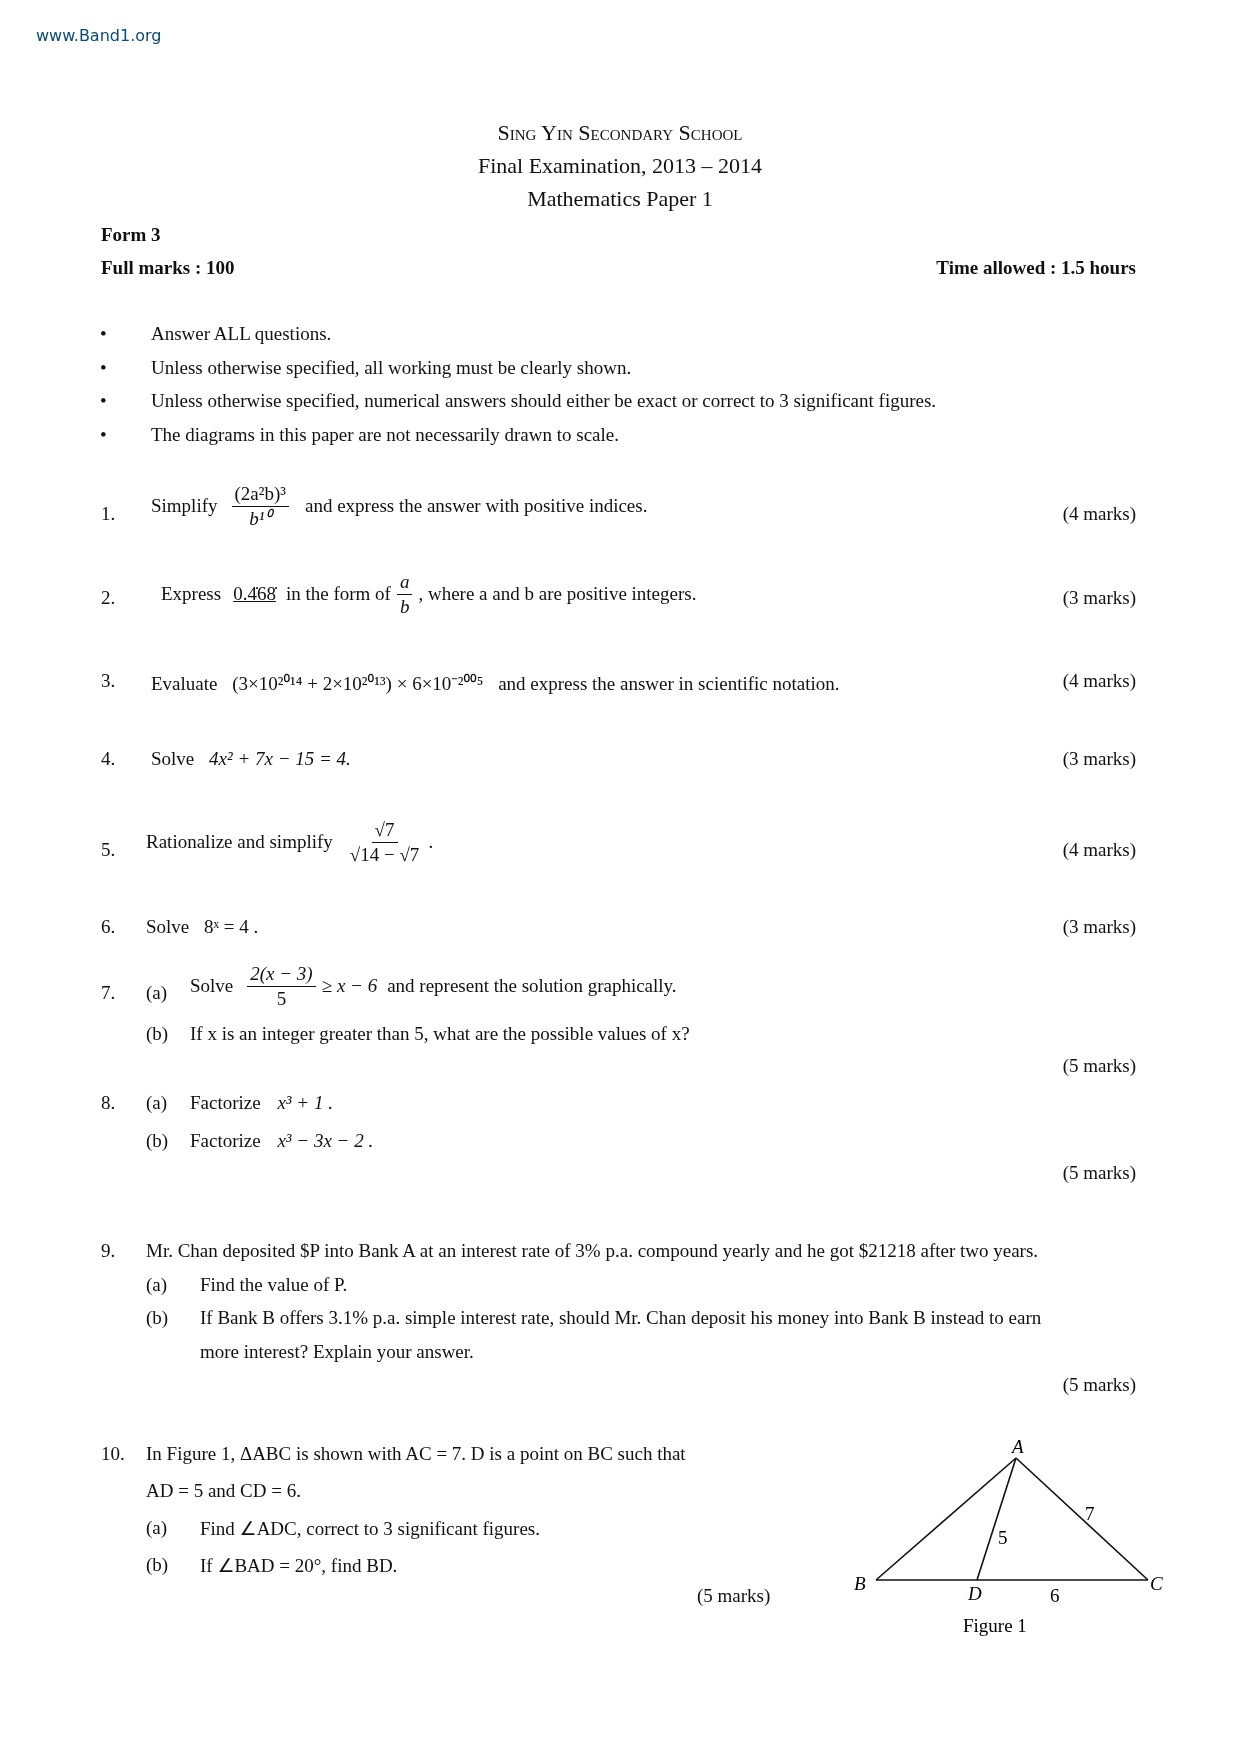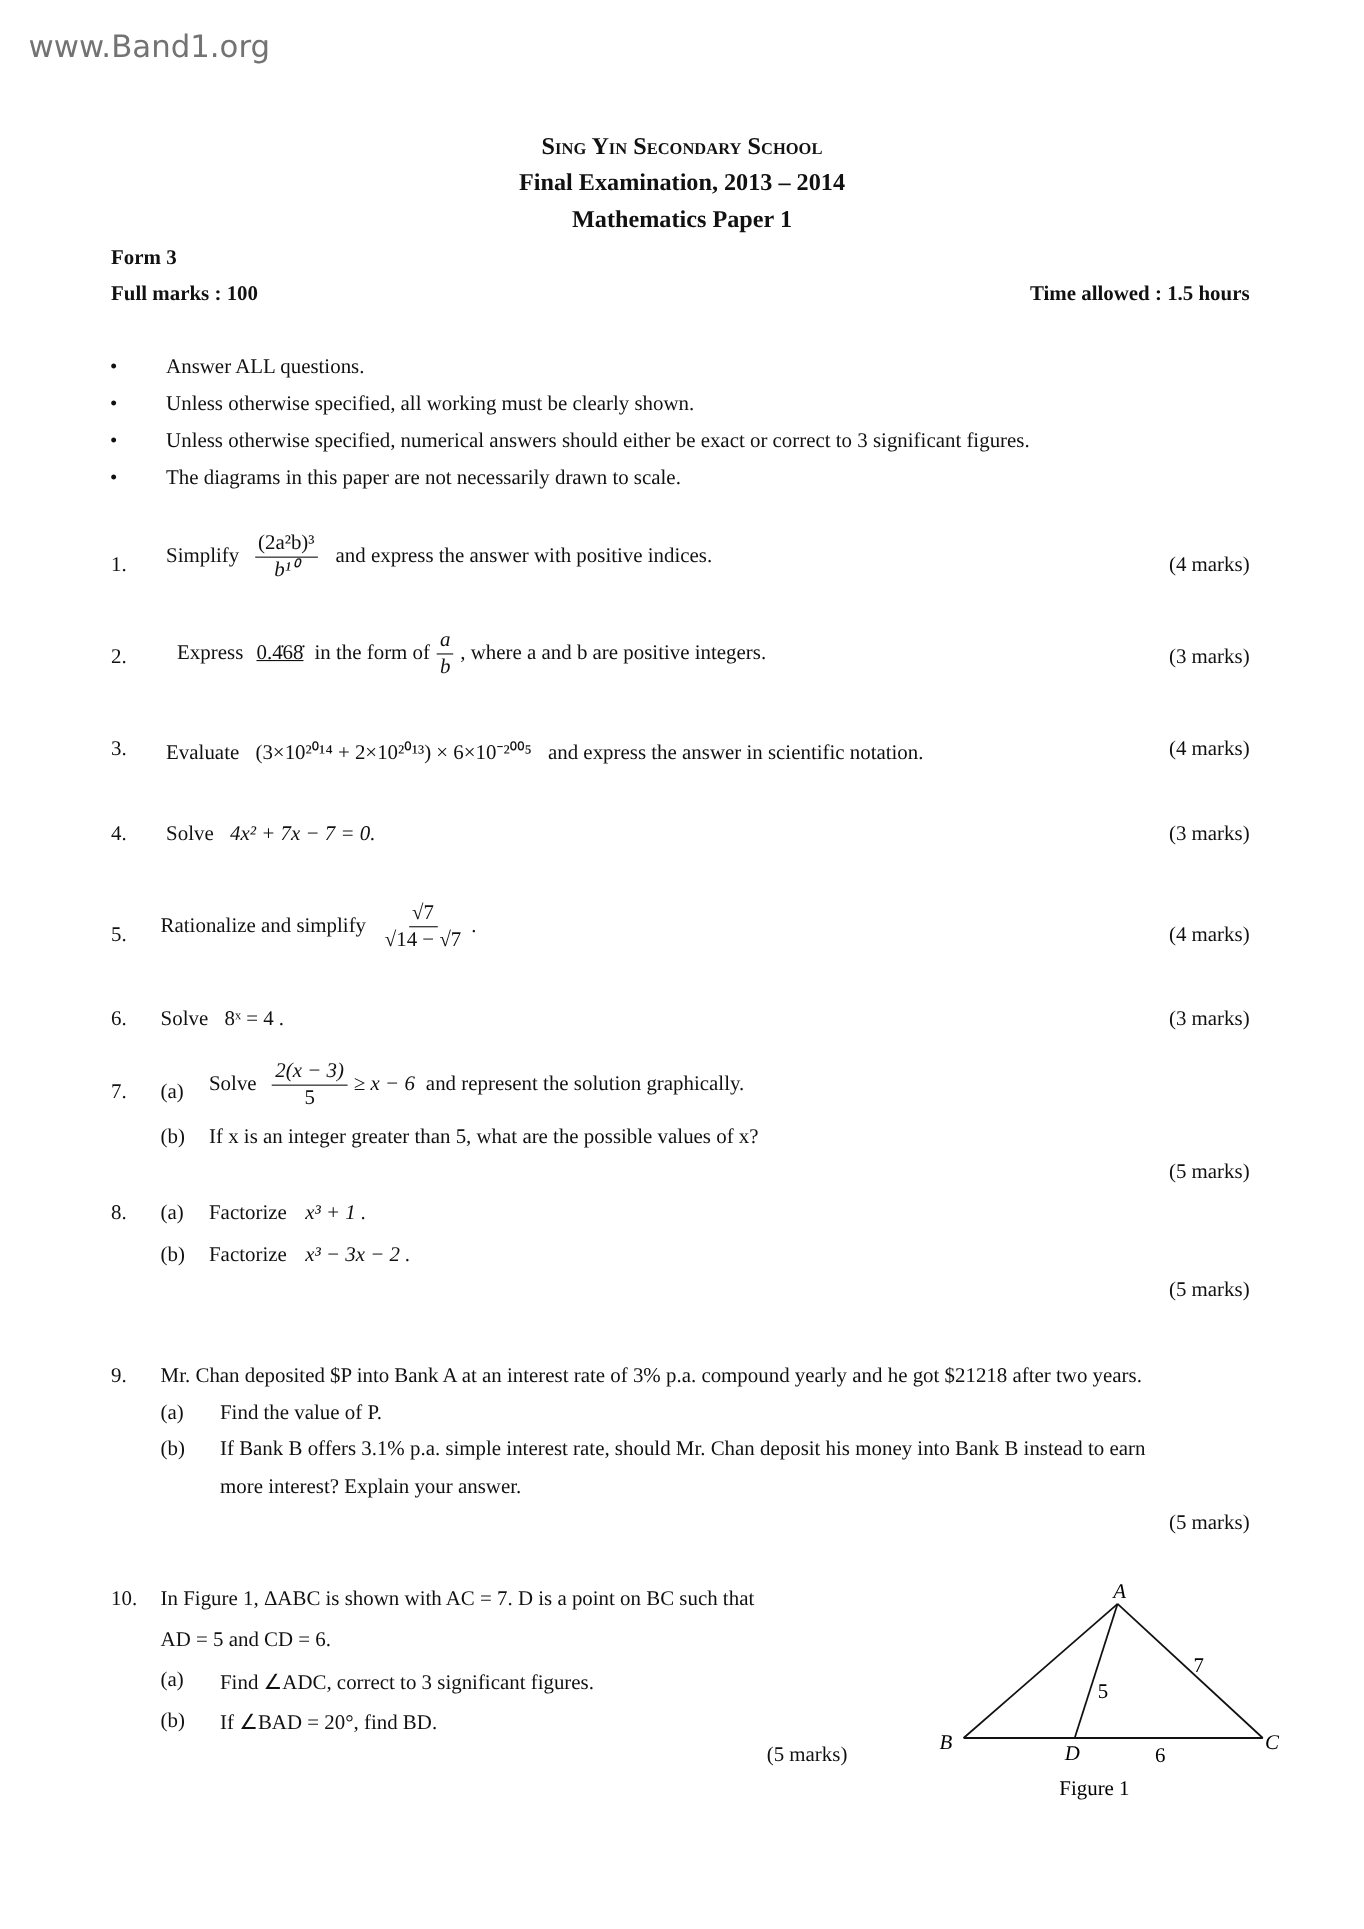--- a/index.html
+++ b/index.html
@@ -2,22 +2,22 @@
 <html><head>
 <meta charset="utf-8">
 <style>
   html, body { margin: 0; padding: 0; background: #ffffff; }
   body {
     width: 1240px; height: 1754px; position: relative; overflow: hidden;
     font-family: "Liberation Serif", serif; color: #111;
     font-size: 19px;
   }
   .abs { position: absolute; white-space: nowrap; }
-  .watermark { left: 26px; top: 26px; font-family: "DejaVu Sans", sans-serif; font-size: 28px; color: #737373; }
-  .title { left: 0; width: 1240px; text-align: center; font-weight: bold; font-size: 22px; }
+  .watermark { left: 36px; top: 26px; font-family: "DejaVu Sans", sans-serif; font-size: 16px; color: #0c4a6e; }
+  .title { left: 0; width: 1240px; text-align: center; font-weight: normal; font-size: 22px; }
   .smallcaps { font-variant: small-caps; font-size: 22px; }
   .bold { font-weight: bold; font-size: 19px; }
   .bullet { left: 100px; }
   .bullet-text { left: 151px; }
   .qnum { left: 101px; }
   .mark { right: 104px; text-align: right; }
   i, .it { font-style: italic; }
   .frac { display: inline-flex; flex-direction: column; align-items: center; vertical-align: middle; margin: 0 6px; line-height: 1.25; }
   .frac .num { border-bottom: 1.2px solid #111; padding: 0 3px; }
   .frac .den { padding: 0 3px; }
@@ -82,21 +82,21 @@
     <span style="margin-left:10px;margin-top:45px;">(3×10²⁰¹⁴ + 2×10²⁰¹³) × 6×10⁻²⁰⁰⁵</span>
     <span style="margin-left:10px;">and express the answer in scientific notation.</span>
   </div>
   <div class="abs mark" style="top:670px;">(4 marks)</div>
 </div>
 
 <div>
   <div class="abs qnum" style="top:748px;">4.</div>
   <div class="abs" style="left:151px; top:748px;">
     <span>Solve</span>
-    <span class="it" style="margin-left:10px;">4x² + 7x − 7 = 0.</span>
+    <span class="it" style="margin-left:10px;">4x² + 7x − 15 = 4.</span>
   </div>
   <div class="abs mark" style="top:748px;">(3 marks)</div>
 </div>
 
 <div>
   <div class="abs qnum" style="top:839px;">5.</div>
   <div class="abs" style="left:146px; top:818px; display:flex; align-items:center;">
     <span>Rationalize and simplify</span>
     <span class="frac" style="margin-left:14px;">
       <span class="num">√7</span>

